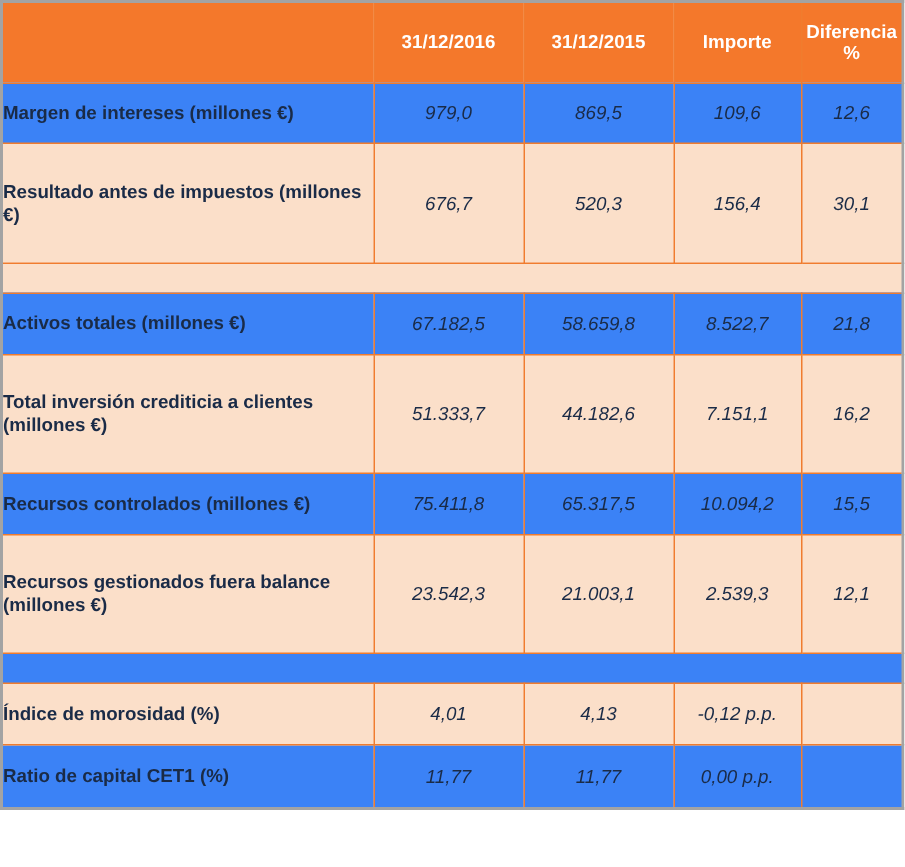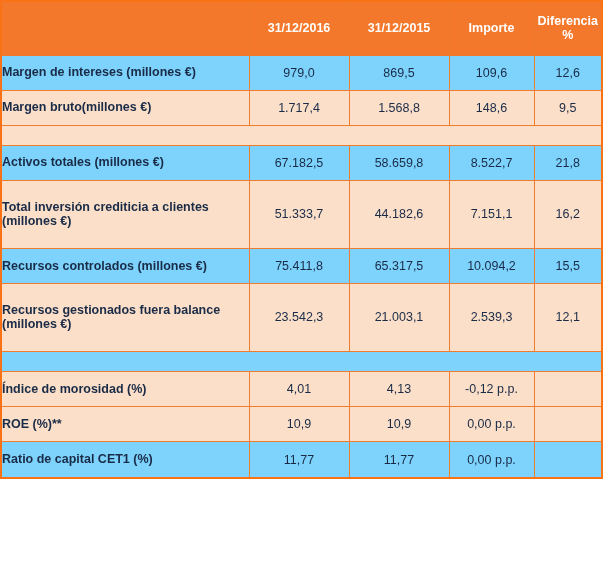--- a/index.html
+++ b/index.html
@@ -8,24 +8,24 @@
     background: #ffffff;
   }
   body {
     font-family: "Liberation Sans", sans-serif;
     width: 603px;
     height: 578px;
     overflow: hidden;
   }
   #financial-table {
     width: 603px;
-    height: 479px;
+    height: 540px;
     border-collapse: collapse;
     table-layout: fixed;
-    border: 2px solid #f97316;
+    border: 2px solid #a3a3a3;
     box-sizing: border-box;
   }
   #financial-table td, #financial-table th {
     border: 1px solid #f07c2e;
     box-sizing: border-box;
     padding: 0;
   }
   
   col.c-label { width: 248px; }
   col.c-v1 { width: 100px; }
@@ -41,38 +41,39 @@
     text-align: center;
     vertical-align: middle;
     height: 54px;
     padding: 2px 6px;
     line-height: 1.15;
     border-color: #f4782b;
   }
   thead th.head-label {
     background: #f4782b;
   }
-  tbody tr.row-odd td { background: #7dd3fc; }
+  tbody tr.row-odd td { background: #3b82f6; }
   tbody tr.row-even td { background: #fbdfc9; }
 
   tbody td.label {
     font-size: 12.5px;
     font-weight: bold;
     color: #1a2b47;
     text-align: left;
     padding: 5px 7px;
     line-height: 1.18;
     vertical-align: middle;
   }
   tbody td.val {
     font-size: 12.5px;
     color: #1a2b47;
     text-align: center;
     vertical-align: middle;
     padding: 5px 4px;
+    font-style: italic;
   }
   tbody tr.spacer td {
     height: 20px;
     padding: 0;
   }
 </style>
 </head>
 <body>
 
 <table id="financial-table">
@@ -94,25 +95,25 @@
   </thead>
   <tbody>
       <tr class="row-odd">
         <td class="label">Margen de intereses (millones €)</td>
         <td class="val">979,0</td>
         <td class="val">869,5</td>
         <td class="val">109,6</td>
         <td class="val">12,6</td>
       </tr>
       <tr class="row-even">
-        <td class="label">Margen bruto(millones €)</td>
-        <td class="val">1.717,4</td>
-        <td class="val">1.568,8</td>
-        <td class="val">148,6</td>
-        <td class="val">9,5</td>
+        <td class="label">Resultado antes de impuestos (millones €)</td>
+        <td class="val">676,7</td>
+        <td class="val">520,3</td>
+        <td class="val">156,4</td>
+        <td class="val">30,1</td>
       </tr>
       <tr class="row-even spacer">
         <td colspan="5"></td>
       </tr>
       <tr class="row-odd">
         <td class="label">Activos totales (millones €)</td>
         <td class="val">67.182,5</td>
         <td class="val">58.659,8</td>
         <td class="val">8.522,7</td>
         <td class="val">21,8</td>
@@ -141,27 +142,20 @@
       <tr class="row-odd spacer">
         <td colspan="5"></td>
       </tr>
       <tr class="row-even">
         <td class="label">Índice de morosidad (%)</td>
         <td class="val">4,01</td>
         <td class="val">4,13</td>
         <td class="val">-0,12 p.p.</td>
         <td class="val"></td>
       </tr>
-      <tr class="row-even">
-        <td class="label">ROE (%)**</td>
-        <td class="val">10,9</td>
-        <td class="val">10,9</td>
-        <td class="val">0,00 p.p.</td>
-        <td class="val"></td>
-      </tr>
       <tr class="row-odd">
         <td class="label">Ratio de capital CET1 (%)</td>
         <td class="val">11,77</td>
         <td class="val">11,77</td>
         <td class="val">0,00 p.p.</td>
         <td class="val"></td>
       </tr>
     </tbody>
 </table>
 

